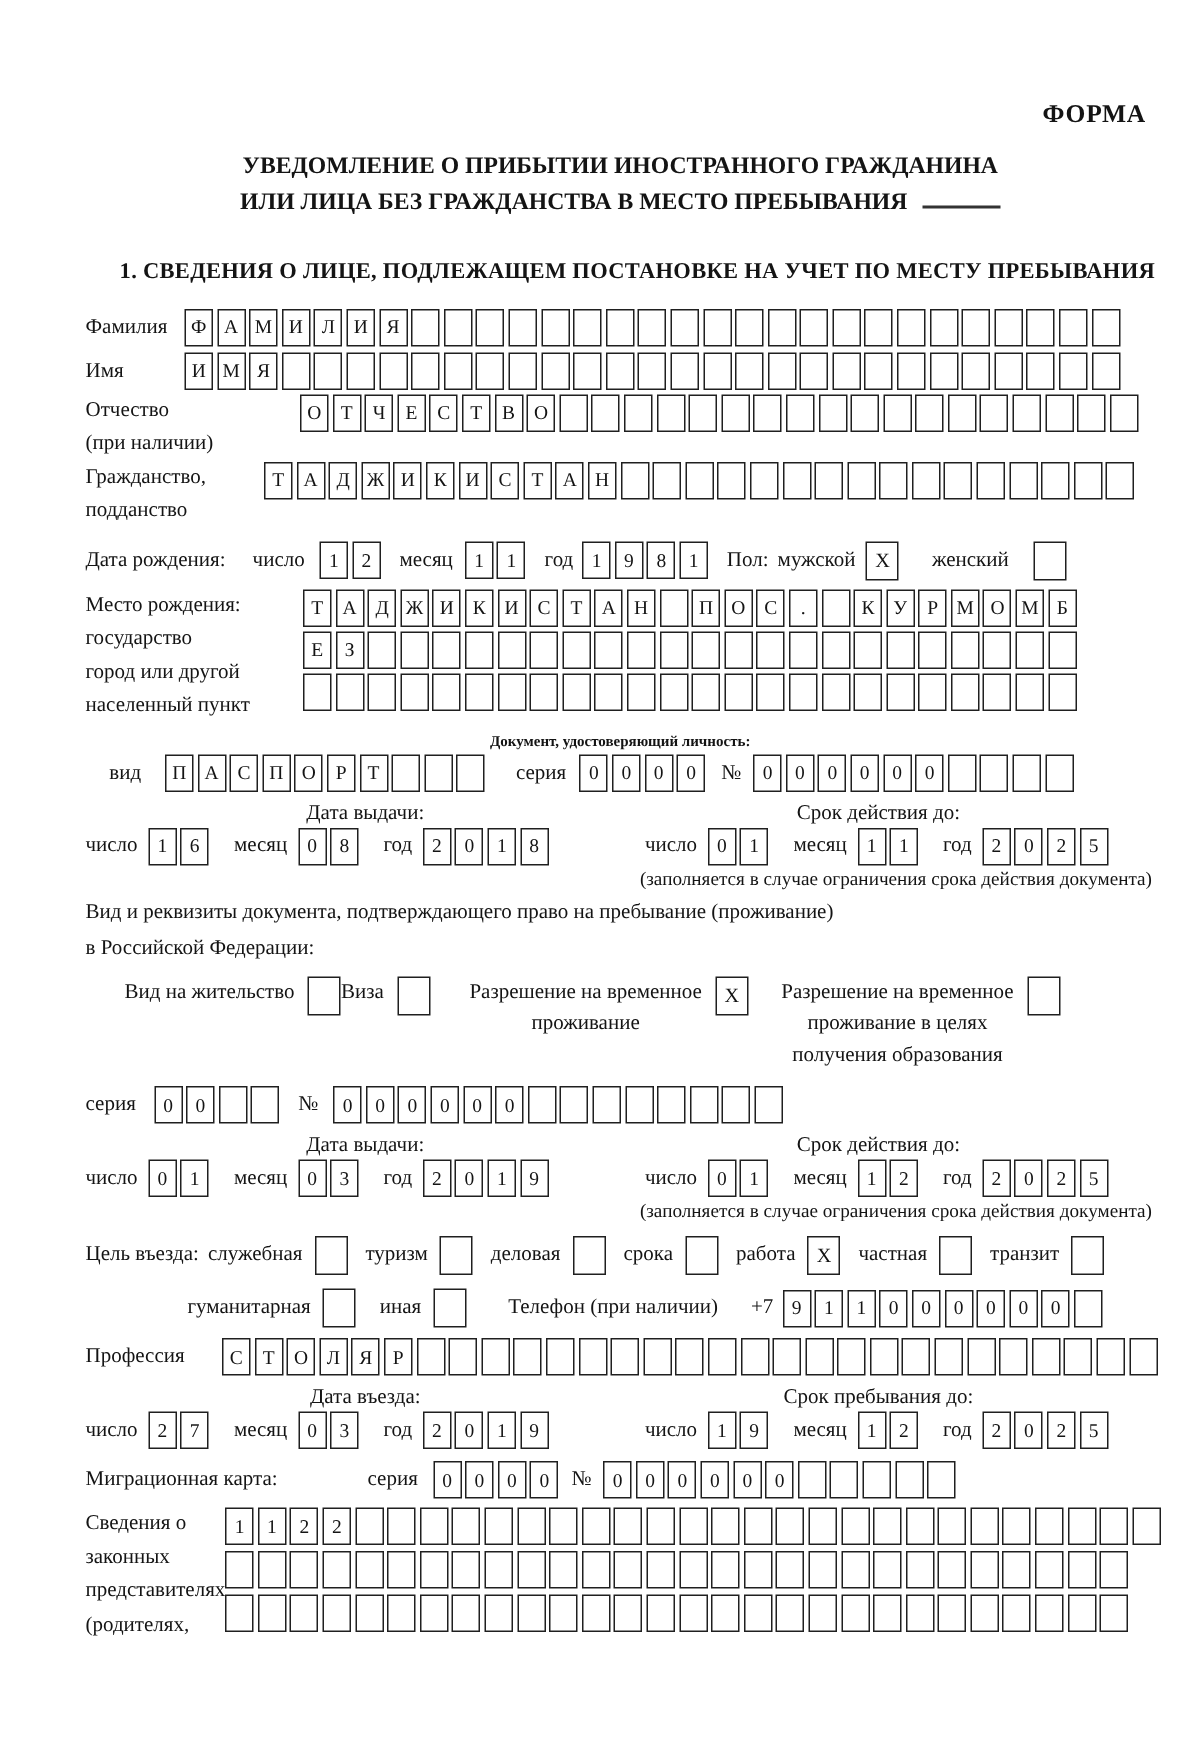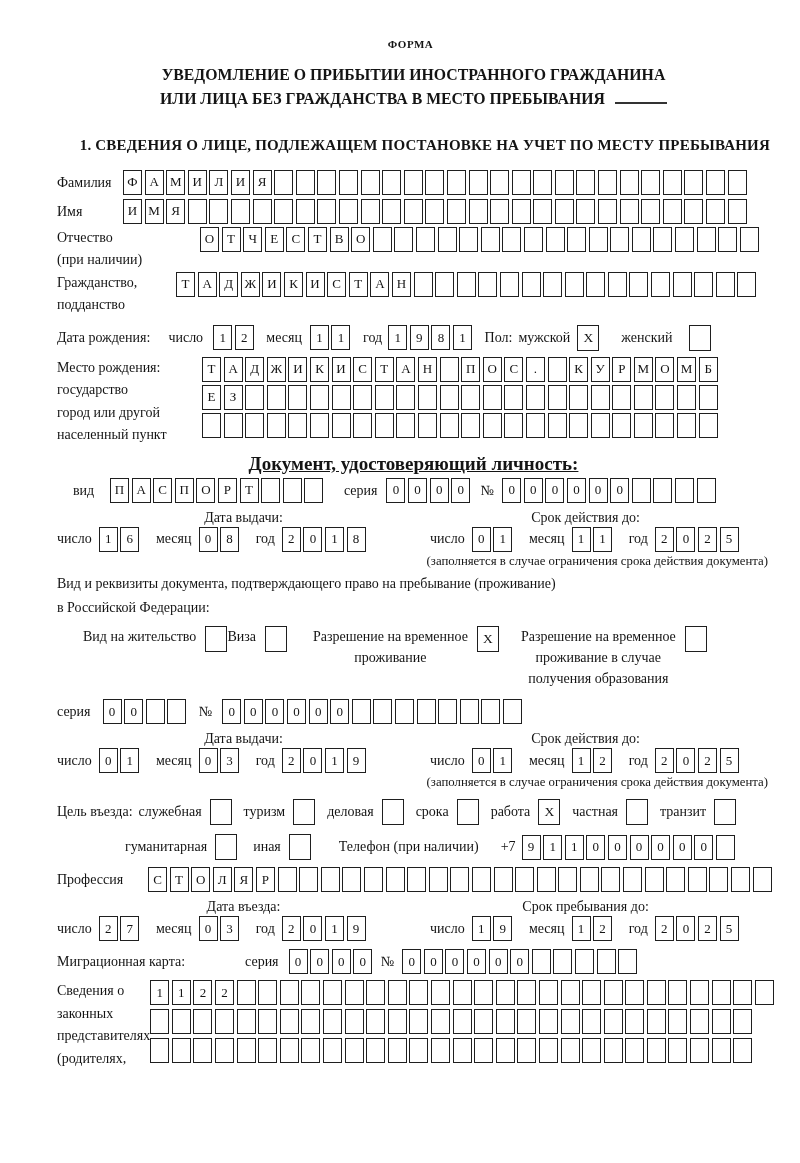--- a/index.html
+++ b/index.html
@@ -9,21 +9,21 @@
     background: #ffffff;
     color: #141414;
     font-family: "Liberation Serif", "DejaVu Serif", serif;
     overflow: hidden;
   }
   .page { width: 800px; height: 100%; padding: 34px 30px 0 57px; }
 
   
   .annex { margin-left: 561px; font-size: 13.5px; line-height: 1.42; white-space: nowrap; }
   .annex .gap { margin-top: 7px; }
-  .forma { text-align: center; padding-right: 6px; font-weight: bold; font-size: 11px; margin-top: 4px; letter-spacing: .5px; }
+  .forma { text-align: right; padding-right: 6px; font-weight: bold; font-size: 17px; margin-top: 32px; letter-spacing: .5px; }
 
   .title { text-align: center; font-weight: bold; font-size: 15.8px; margin-top: 13px; line-height: 1.55; }
   .uline { display: inline-block; width: 52px; border-bottom: 2px solid #333; height: 13px; margin-left: 10px; }
 
   .sec-heading { font-weight: bold; font-size: 15px; margin-top: 25px; letter-spacing: .2px; white-space: nowrap; text-align: right; }
 
   
   .row { display: flex; align-items: flex-start; margin-top: 4px; }
   .lbl { font-size: 14px; line-height: 25px; white-space: nowrap; }
   .lbl2 { font-size: 14px; line-height: 22.5px; white-space: nowrap; }
@@ -44,21 +44,21 @@
 
   .w-fam   { flex: 0 0 66px; }
   .w-patro { flex: 0 0 143px; }
   .w-citiz { flex: 0 0 119px; }
   .w-place { flex: 0 0 145px; }
   .w-prof  { flex: 0 0 91px; }
   .w-reps  { flex: 0 0 93px; }
 
   .colrows { display: flex; flex-direction: column; gap: 3px; }
 
-  .center-bold { text-align: center; font-weight: bold; font-size: 19px; margin-top: 6px; text-decoration: underline; }
+  .center-bold { text-align: center; font-weight: bold; font-size: 10px; margin-top: 6px; }
 
   
   .datepair { display: flex; margin-top: 7px; }
   .dgroup { width: 373px; }
   .dgroup.rightg { width: auto; }
   .dheader { font-size: 14px; text-align: center; margin-bottom: 1px; }
   .dline { display: flex; align-items: center; }
   .dline .dlbl { font-size: 14px; margin-right: 7px; white-space: nowrap; }
   .dline .ml { margin-left: 14px; }
   .note { font-size: 12.8px; text-align: right; margin-top: 2px; padding-right: 2px; }
@@ -452,21 +452,21 @@
     <span class="opt mlo">
       <span class="stack">
         <div>Разрешение на временное</div>
         <div>проживание</div>
       </span>
       <span class="box">X</span>
     </span>
     <span class="opt" style="margin-left:22px;">
       <span class="stack">
         <div>Разрешение на временное</div>
-        <div>проживание в случае</div>
+        <div>проживание в целях</div>
         <div>получения образования</div>
       </span>
       <span class="box"></span>
     </span>
   </div>
 
   <div class="row" style="margin-top:10px; align-items:center;">
     <span class="lbl" style="margin-right:12px;">серия</span>
     <span class="cells">
         <span class="cell">0</span>

